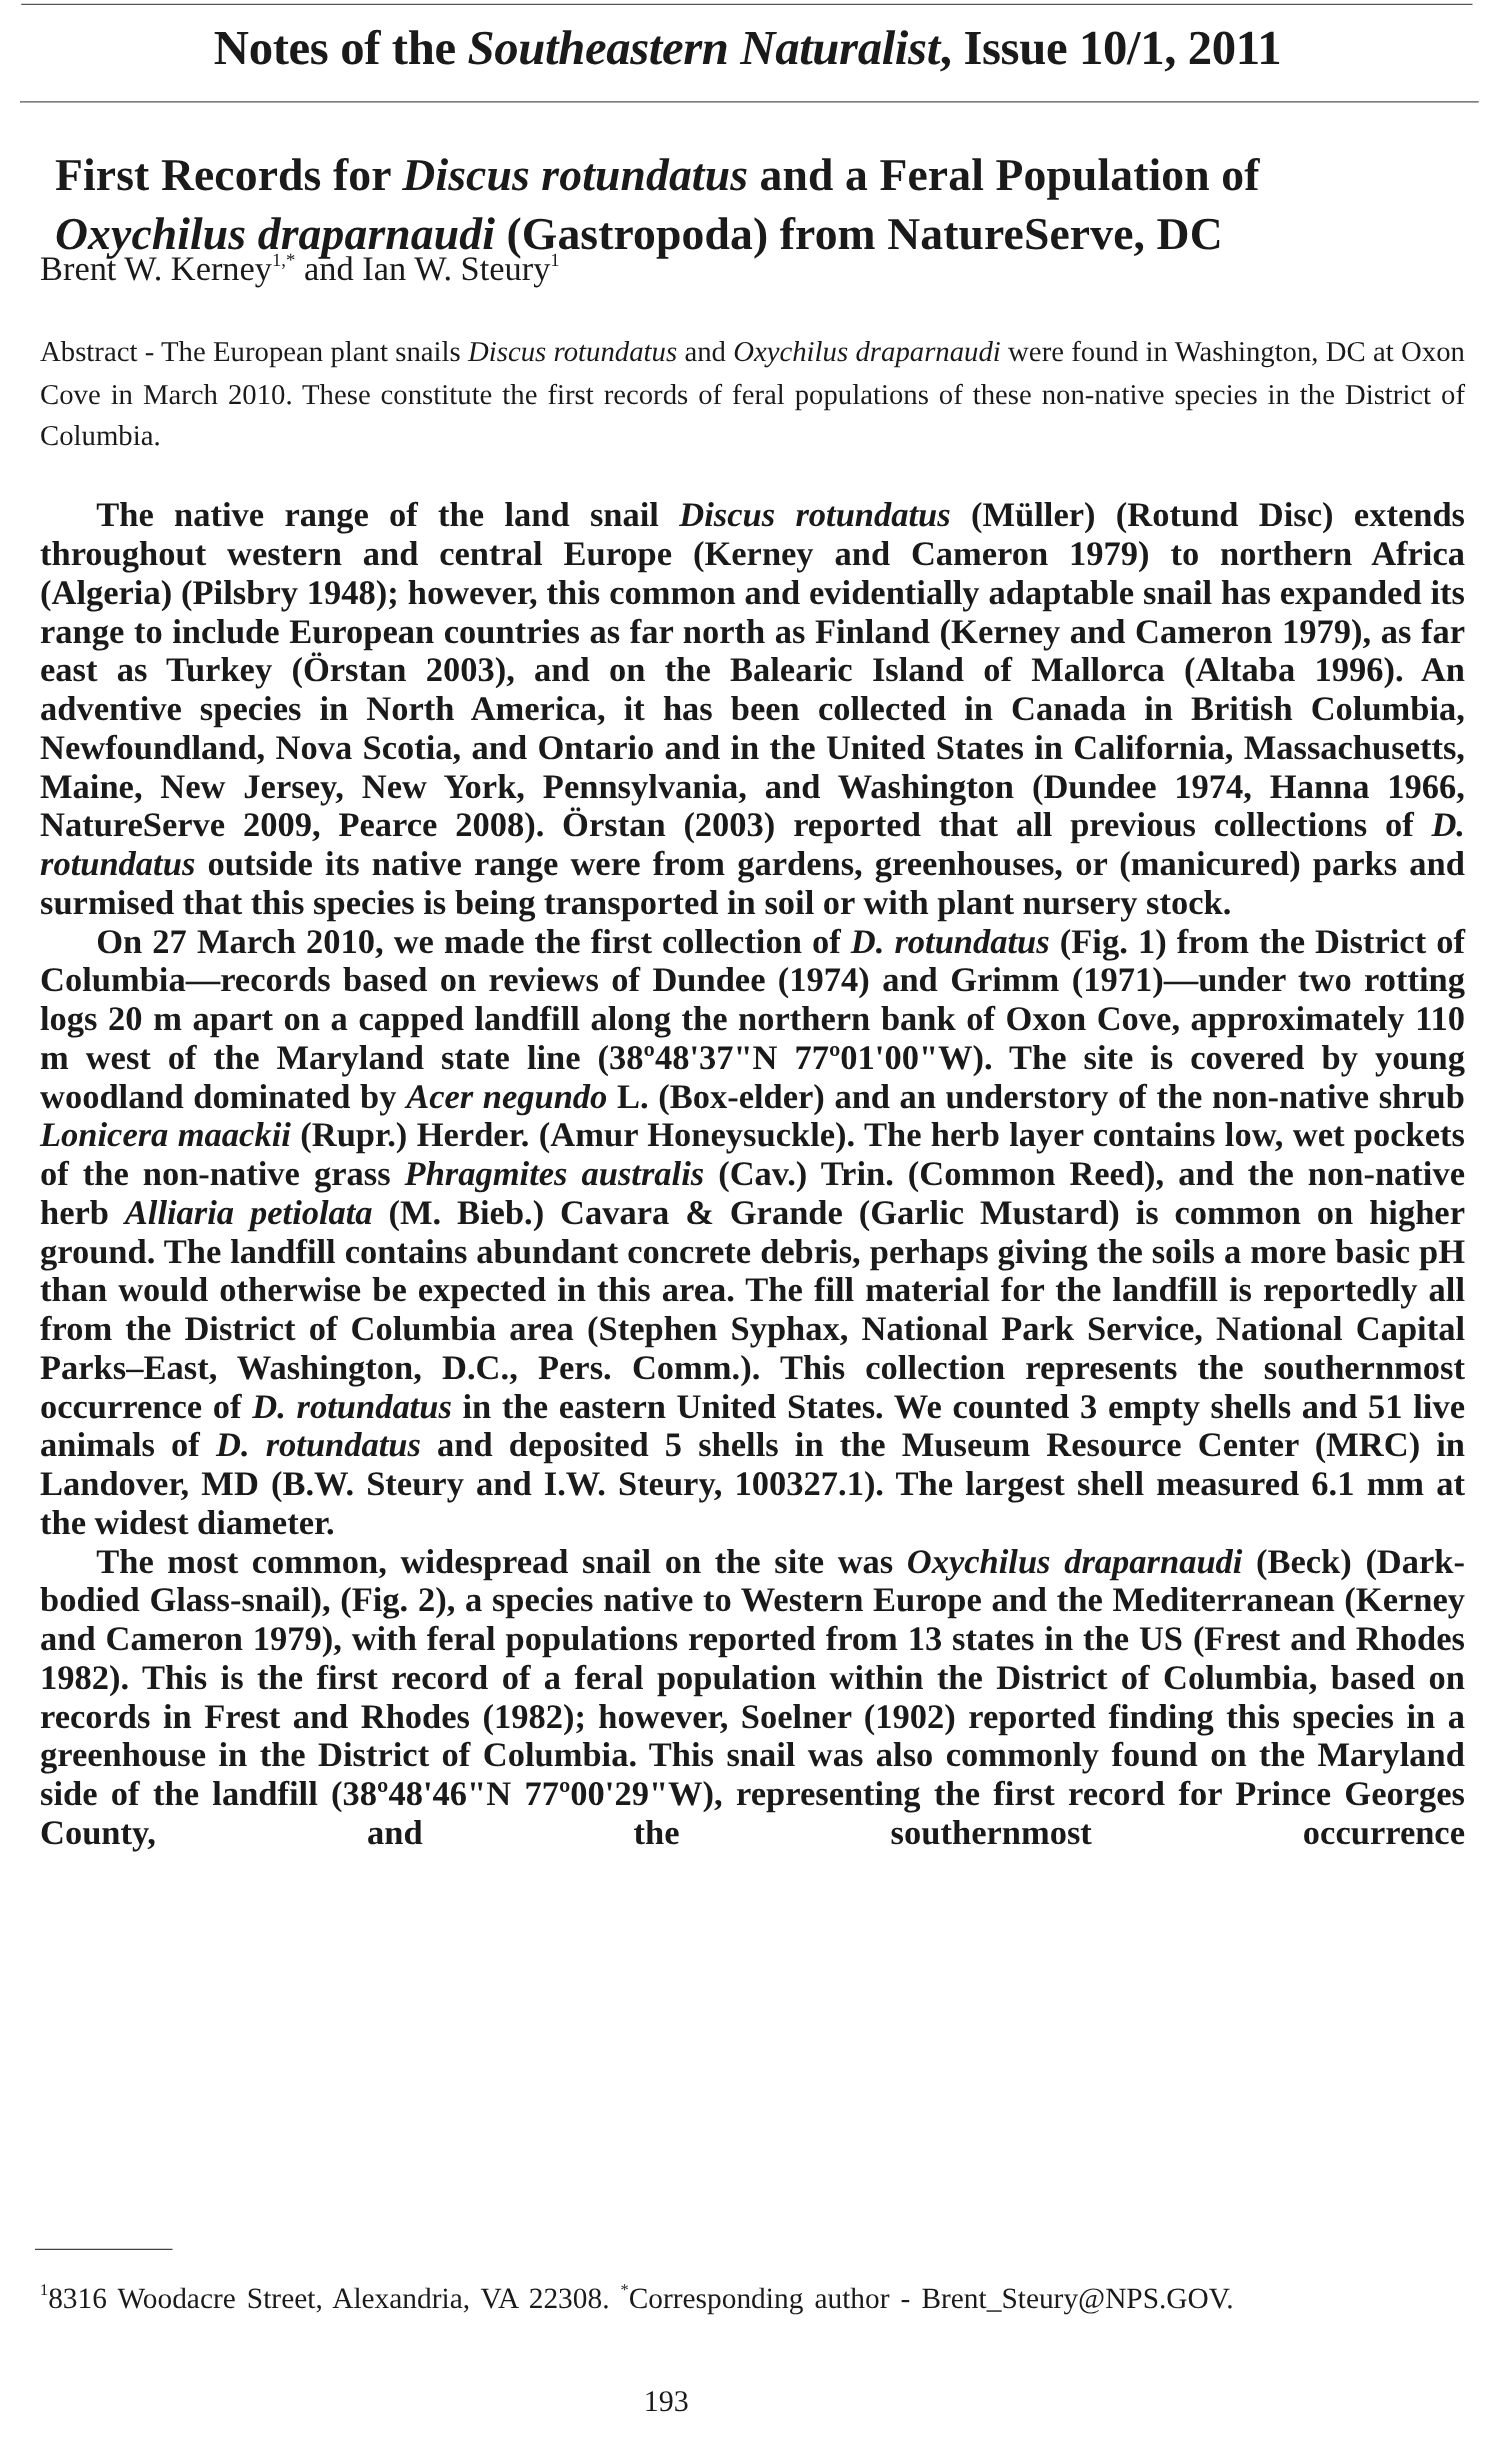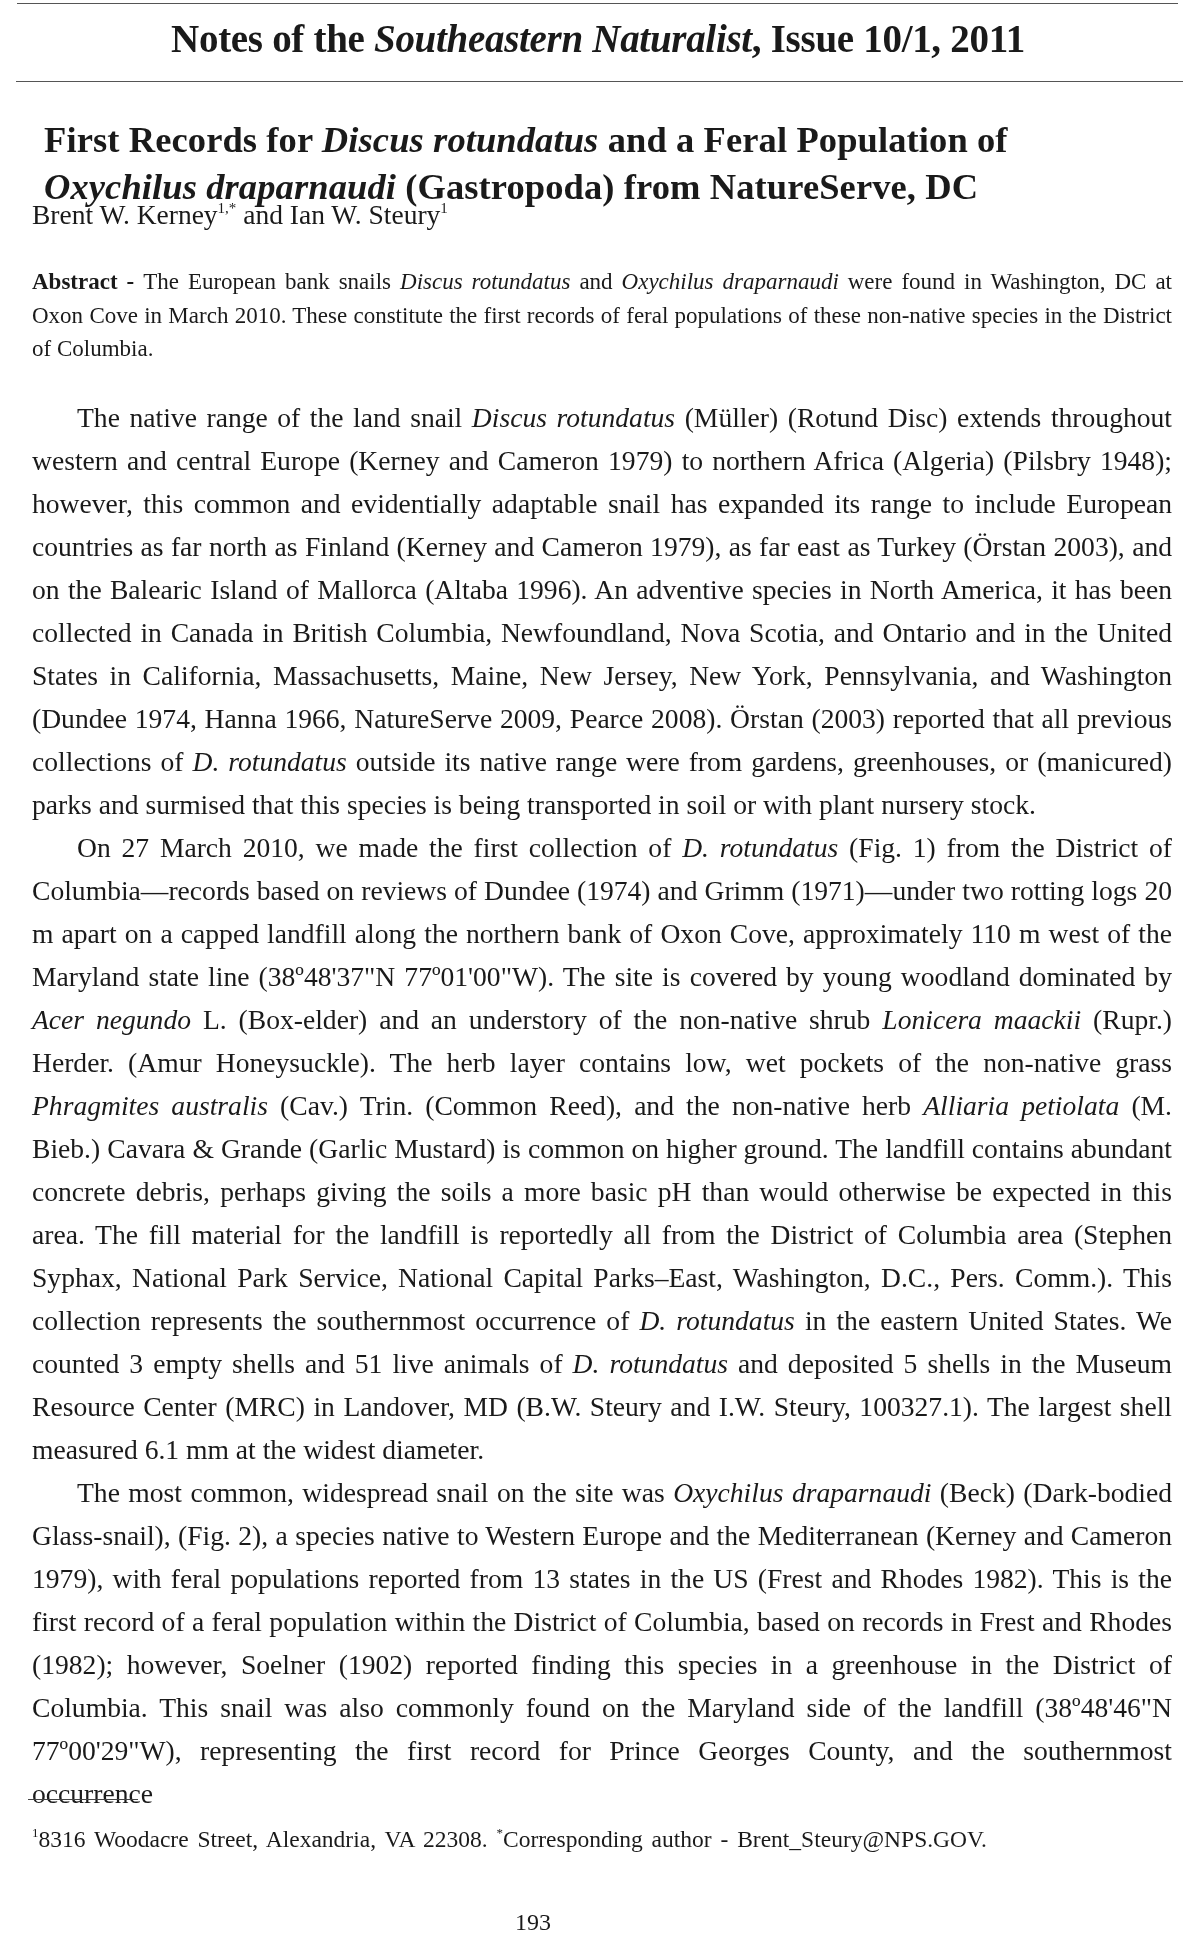--- a/index.html
+++ b/index.html
@@ -30,26 +30,26 @@
     .authors {
       position: absolute; left: 32px; top: 198px;
       font-size: 27.5px; line-height: 34px;
     }
     .authors sup { font-size: 15px; vertical-align: 11px; line-height: 0; }
 
     .abstract {
       position: absolute; left: 32px; top: 265px; width: 1140px;
       font-size: 23px; line-height: 33.5px; text-align: justify;
     }
-    .abstract b { font-weight: bold; }
+    .abstract b { font-weight: normal; }
     .abstract i { font-style: italic; }
 
     .body-text {
       position: absolute; left: 32px; top: 396px; width: 1140px;
-      font-size: 27.6px; line-height: 43px; text-align: justify;
+      font-size: 27.6px; line-height: 31px; text-align: justify; font-weight: bold;
     }
     .body-text p { margin: 0; text-indent: 45px; }
     .body-text i { font-style: italic; }
 
     .footnote {
       position: absolute; left: 32px; top: 1823px; width: 1140px;
       font-size: 23.5px; line-height: 32px; text-align: justify;
       word-spacing: 3px;
     }
     .footnote sup { font-size: 13px; vertical-align: 10px; line-height: 0; }
@@ -65,21 +65,21 @@
 <div class="rule rule-top"></div>
 
 <div class="journal-header"><span>Notes of the </span><i>Southeastern Naturalist</i><span>, Issue 10/1, 2011</span></div>
 
 <div class="rule rule-mid"></div>
 
 <h1 class="title" style="margin:12px"><span>First Records for </span><i>Discus rotundatus</i><span> and a Feral Population of </span><br><i>Oxychilus draparnaudi</i><span> (Gastropoda) from NatureServe, DC</span></h1>
 
 <div class="authors"><span>Brent W. Kerney</span><sup>1,*</sup><span> and </span><span>Ian W. Steury</span><sup>1</sup></div>
 
-<div class="abstract"><b>Abstract - </b><span>The European bank snails </span><i>Discus rotundatus</i><span> and </span><i>Oxychilus draparnaudi</i><span> were found in Washington, DC at Oxon Cove in March 2010. These constitute the first records of feral populations of these non-native species in the District of Columbia.</span></div>
+<div class="abstract"><b>Abstract - </b><span>The European plant snails </span><i>Discus rotundatus</i><span> and </span><i>Oxychilus draparnaudi</i><span> were found in Washington, DC at Oxon Cove in March 2010. These constitute the first records of feral populations of these non-native species in the District of Columbia.</span></div>
 
 <div class="body-text">
   <p><span>The native range of the land snail </span><i>Discus rotundatus</i><span> (Müller) (Rotund Disc) extends throughout western and central Europe (Kerney and Cameron 1979) to northern Africa (Algeria) (Pilsbry 1948); however, this common and evidentially adaptable snail has expanded its range to include European countries as far north as Finland (Kerney and Cameron 1979), as far east as Turkey (Örstan 2003), and on the Balearic Island of Mallorca (Altaba 1996). An adventive species in North America, it has been collected in Canada in British Columbia, Newfoundland, Nova Scotia, and Ontario and in the United States in California, Massachusetts, Maine, New Jersey, New York, Pennsylvania, and Washington (Dundee 1974, Hanna 1966, NatureServe 2009, Pearce 2008). Örstan (2003) reported that all previous collections of </span><i>D. rotundatus</i><span> outside its native range were from gardens, greenhouses, or (manicured) parks and surmised that this species is being transported in soil or with plant nursery stock.</span></p>
   <p><span>On 27 March 2010, we made the first collection of </span><i>D. rotundatus</i><span> (Fig. 1) from the District of Columbia—records based on reviews of Dundee (1974) and Grimm (1971)—under two rotting logs 20 m apart on a capped landfill along the northern bank of Oxon Cove, approximately 110 m west of the Maryland state line (38º48'37"N 77º01'00"W). The site is covered by young woodland dominated by </span><i>Acer negundo</i><span> L. (Box-elder) and an understory of the non-native shrub </span><i>Lonicera maackii</i><span> (Rupr.) Herder. (Amur Honeysuckle). The herb layer contains low, wet pockets of the non-native grass </span><i>Phragmites australis</i><span> (Cav.) Trin. (Common Reed), and the non-native herb </span><i>Alliaria petiolata</i><span> (M. Bieb.) Cavara &amp; Grande (Garlic Mustard) is common on higher ground. The landfill contains abundant concrete debris, perhaps giving the soils a more basic pH than would otherwise be expected in this area. The fill material for the landfill is reportedly all from the District of Columbia area (Stephen Syphax, National Park Service, National Capital Parks–East, Washington, D.C., Pers. Comm.). This collection represents the southernmost occurrence of </span><i>D. rotundatus</i><span> in the eastern United States. We counted 3 empty shells and 51 live animals of </span><i>D. rotundatus</i><span> and deposited 5 shells in the Museum Resource Center (MRC) in Landover, MD (B.W. Steury and I.W. Steury, 100327.1). The largest shell measured 6.1 mm at the widest diameter.</span></p>
   <p style="text-align-last: justify;"><span>The most common, widespread snail on the site was </span><i>Oxychilus draparnaudi</i><span> (Beck) (Dark-bodied Glass-snail), (Fig. 2), a species native to Western Europe and the Mediterranean (Kerney and Cameron 1979), with feral populations reported from 13 states in the US (Frest and Rhodes 1982). This is the first record of a feral population within the District of Columbia, based on records in Frest and Rhodes (1982); however, Soelner (1902) reported finding this species in a greenhouse in the District of Columbia. This snail was also commonly found on the Maryland side of the landfill (38º48'46"N 77º00'29"W), representing the first record for Prince Georges County, and the southernmost occurrence</span></p>
 </div>
 
 <div class="rule rule-foot"></div>
 
 <div class="footnote"><sup>1</sup><span>8316 Woodacre Street, Alexandria, VA 22308. </span><sup>*</sup><span>Corresponding author - Brent_Steury@NPS.GOV.</span></div>

